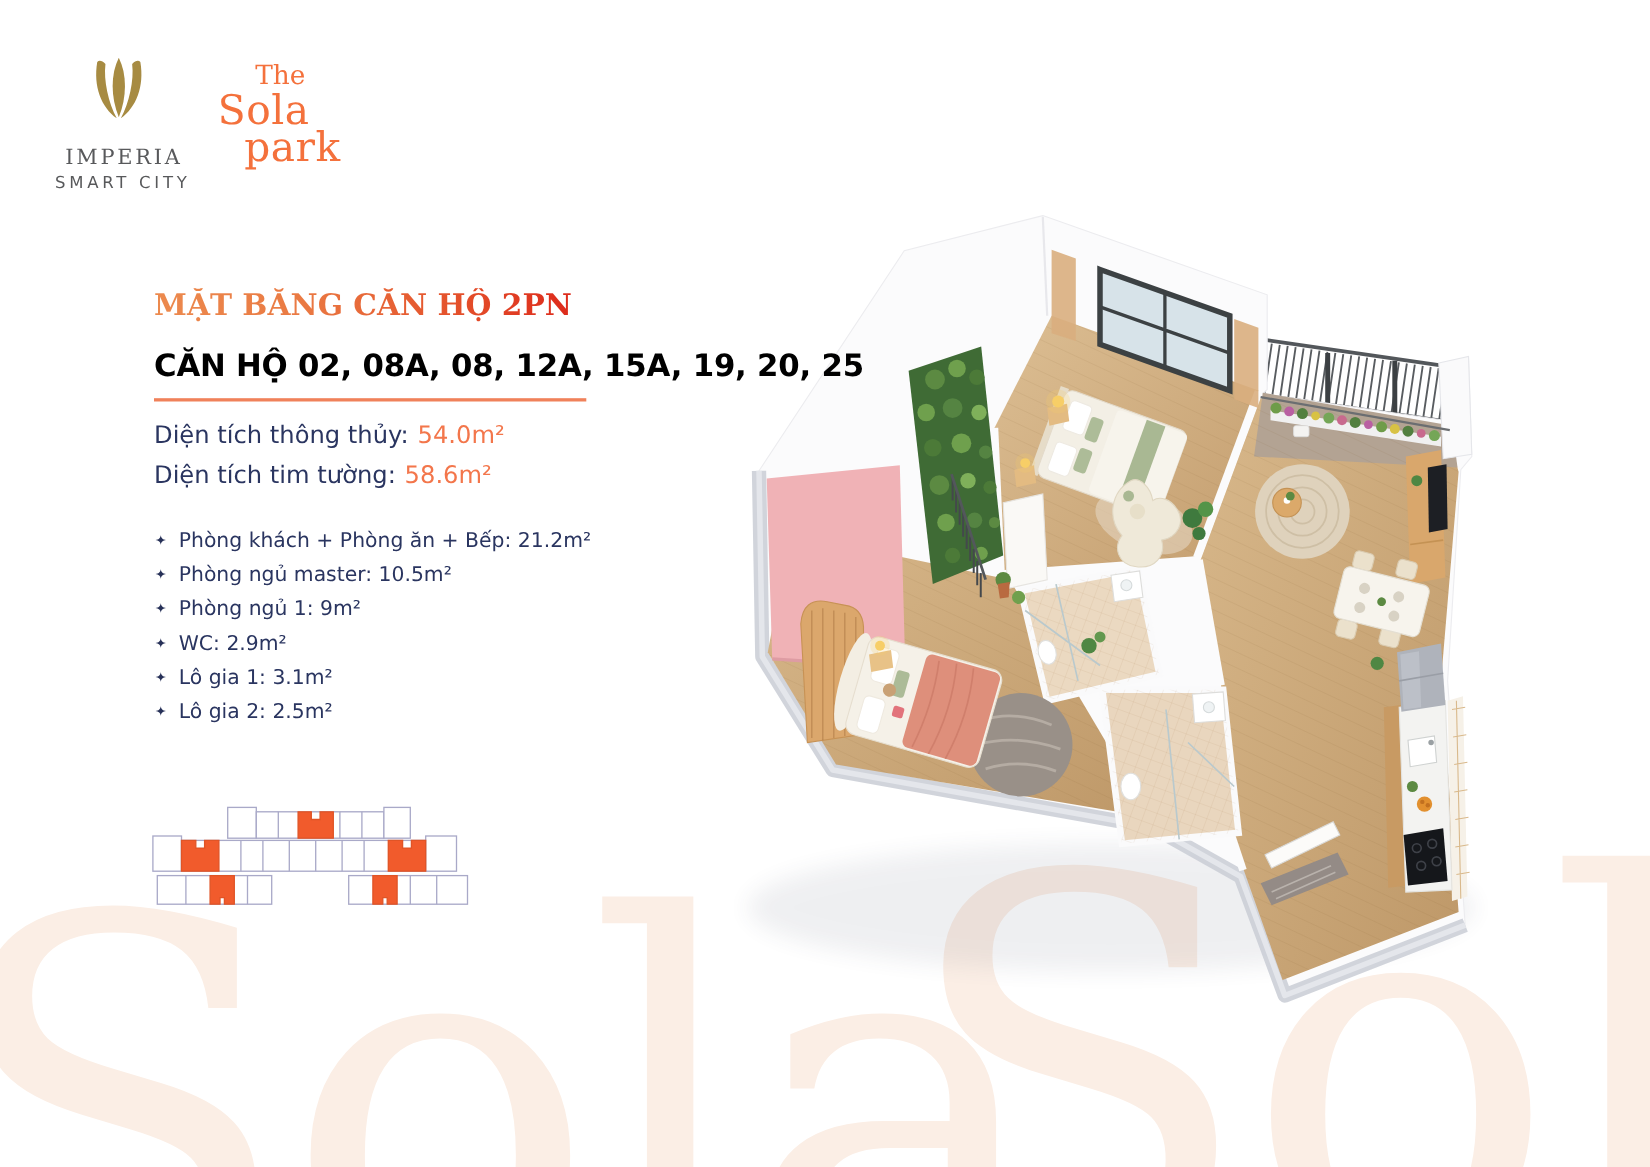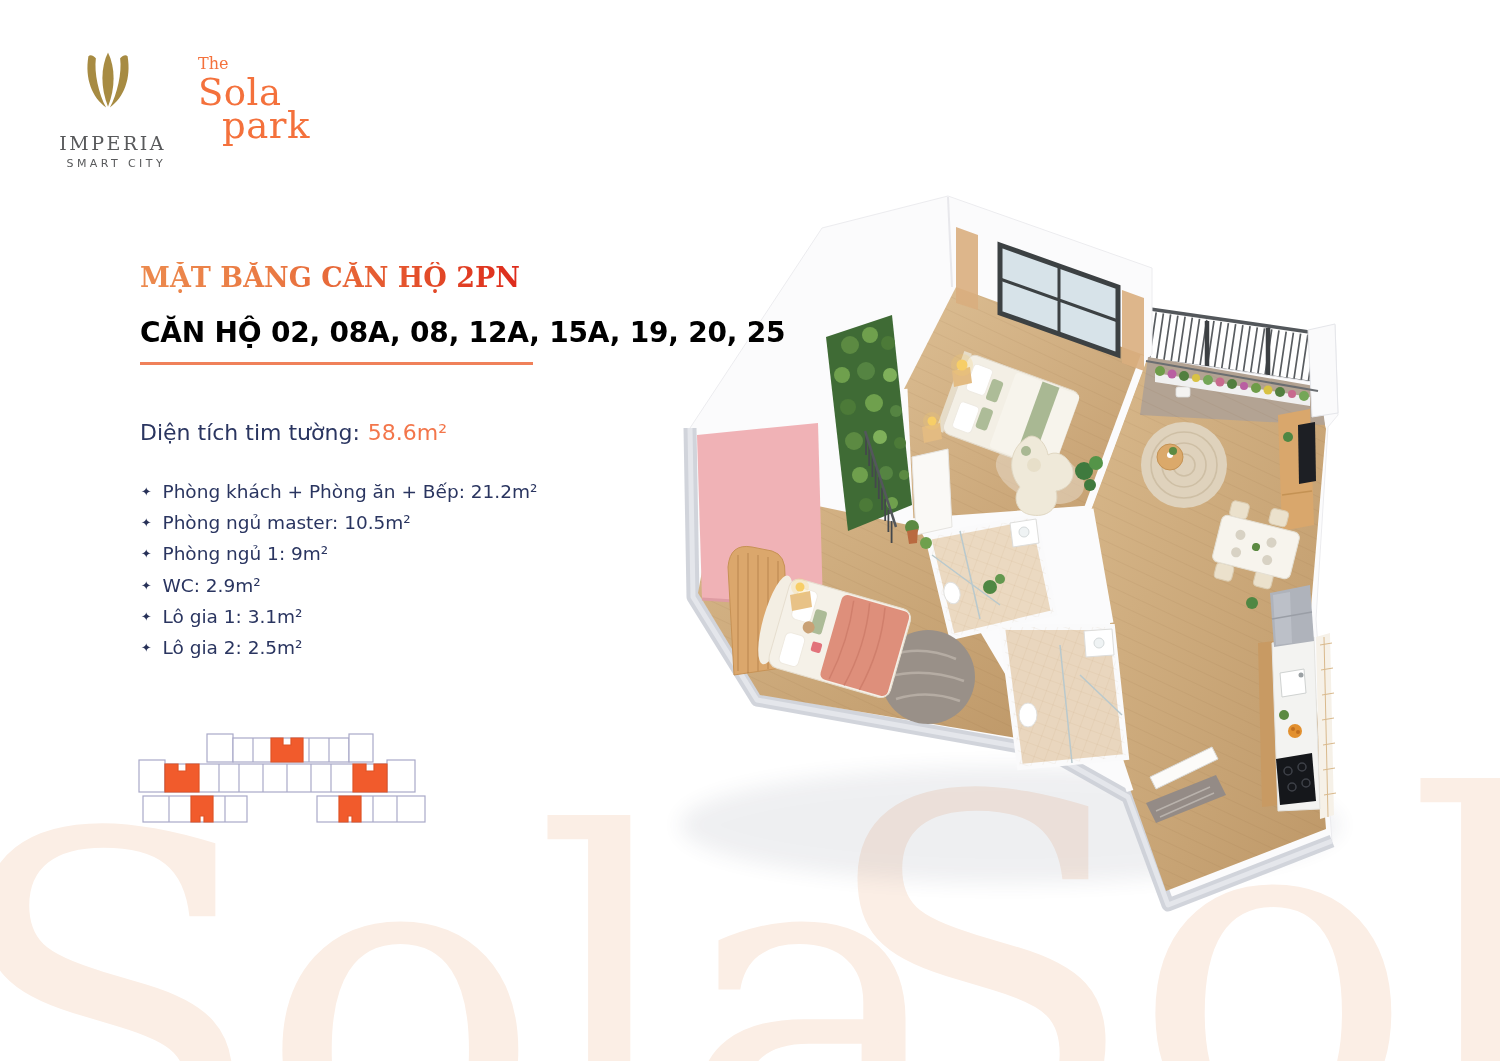--- a/index.html
+++ b/index.html
@@ -17,26 +17,26 @@
   }
   .wm1 { left:-55px; top:775px; }
   .wm2 { left:818px; top:738px; }
   
   .brand-imperia { position:absolute; left:50px; top:50px; width:116px; text-align:right; z-index:2; }
   .brand-imperia .icon { display:block; margin:0 auto; }
   .imperia-name {
     font-family:"DejaVu Serif","Liberation Serif",serif;
     font-size:19px; letter-spacing:2.5px; color:#58595B; margin-top:6px; white-space:nowrap;
   }
-  .imperia-tagline { font-size:11px; letter-spacing:3.4px; color:#58595B; margin-top:3px; white-space:nowrap; }
+  .imperia-tagline { font-size:15px; letter-spacing:3.4px; color:#58595B; margin-top:3px; white-space:nowrap; }
   .brand-sola {
     position:absolute; left:198px; top:56px; z-index:2; color:#F4713C;
     font-family:"DejaVu Serif","Liberation Serif",serif; line-height:1;
   }
-  .sola-the  { font-size:16px; }
+  .sola-the  { font-size:24px; margin-left:34px; }
   .sola-name { font-size:37px; margin-top:2px; letter-spacing:0.5px; }
   .sola-park { font-size:37px; margin-left:24px; margin-top:-4px; letter-spacing:0.5px; }
   
   .page-title {
     position:absolute; left:140px; top:262px; z-index:2;
     font-family:"DejaVu Serif","Liberation Serif",serif;
     font-size:27px; font-weight:600; white-space:nowrap;
     background:linear-gradient(90deg,#EC8A4E 0%,#EA7A43 35%,#E4512B 72%,#DD2A1B 100%);
     -webkit-background-clip:text; background-clip:text;
     color:transparent; -webkit-text-fill-color:transparent;
@@ -82,20 +82,23 @@
   <div class="brand-sola">
     <div class="sola-the">The</div>
     <div class="sola-name">Sola</div>
     <div class="sola-park">park</div>
   </div>
 
   <div class="page-title">MẶT BẰNG CĂN HỘ 2PN</div>
   <div class="page-subtitle">CĂN HỘ 02, 08A, 08, 12A, 15A, 19, 20, 25</div>
   <div class="divider"></div>
 
+  <div class="area-line area-net">
+    <span>Diện tích thông thủy:</span><span class="area-value">54.0m²</span>
+  </div>
   <div class="area-line area-gross">
     <span>Diện tích tim tường:</span><span class="area-value">58.6m²</span>
   </div>
 
   <div class="room-list">
     <div class="room-item"><span class="bullet">✦</span><span>Phòng khách + Phòng ăn + Bếp: 21.2m²</span></div>
     <div class="room-item"><span class="bullet">✦</span><span>Phòng ngủ master: 10.5m²</span></div>
     <div class="room-item"><span class="bullet">✦</span><span>Phòng ngủ 1: 9m²</span></div>
     <div class="room-item"><span class="bullet">✦</span><span>WC: 2.9m²</span></div>
     <div class="room-item"><span class="bullet">✦</span><span>Lô gia 1: 3.1m²</span></div>

